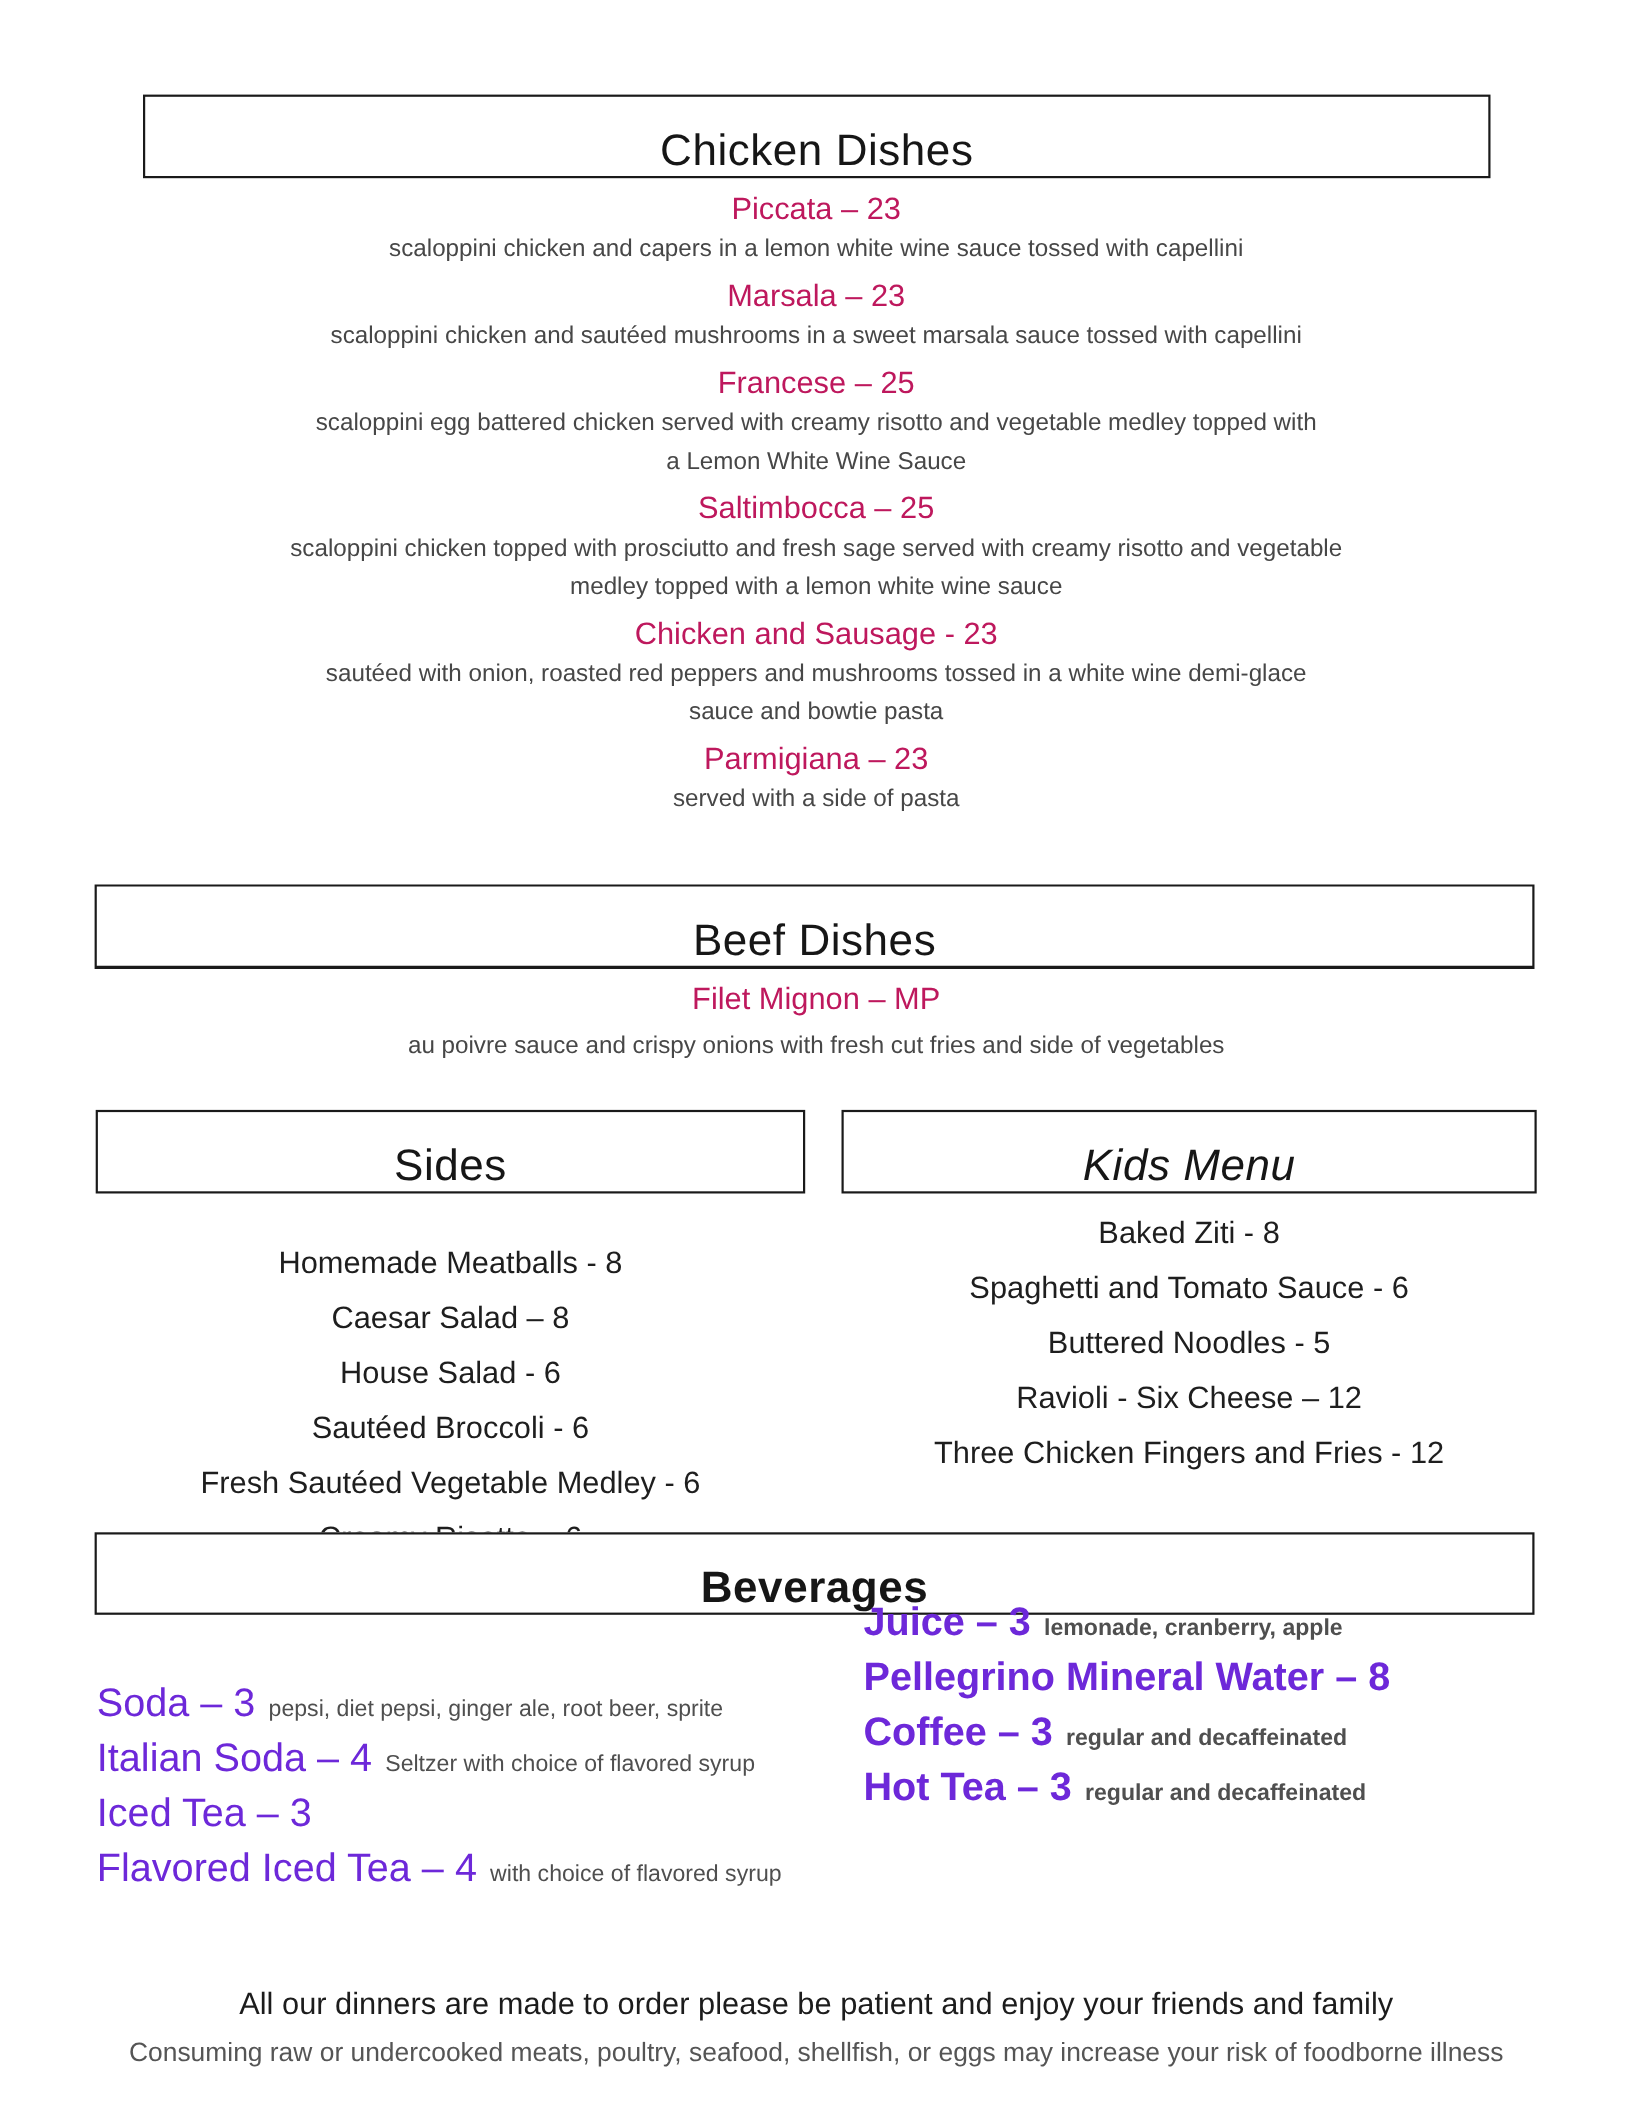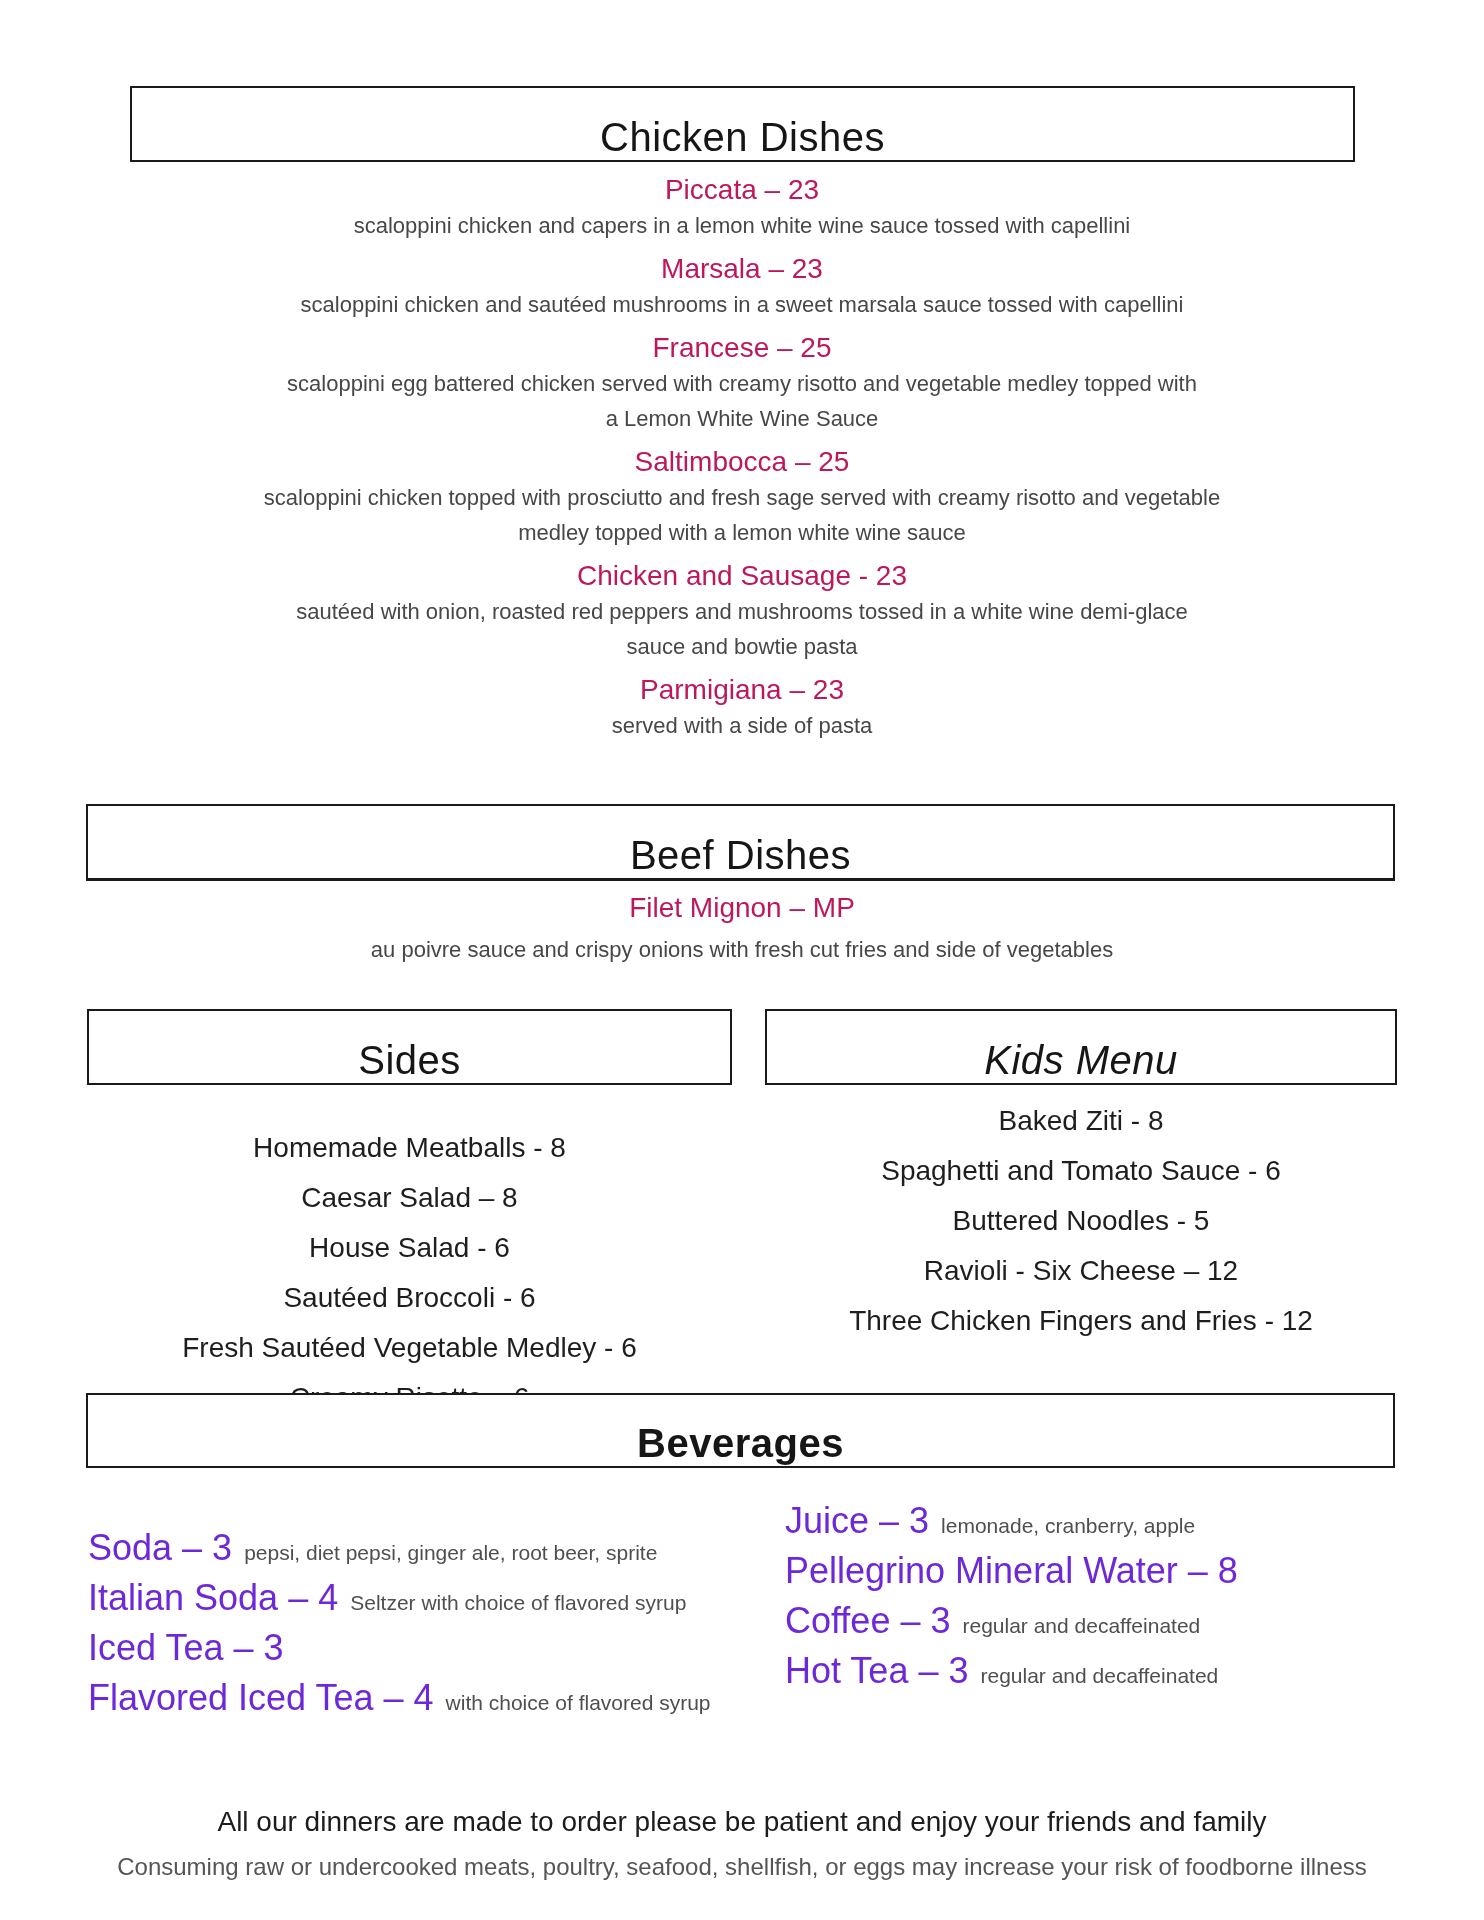--- a/index.html
+++ b/index.html
@@ -137,21 +137,21 @@
       <span class="bev-name">Italian Soda – 4</span><span class="bev-note">Seltzer with choice of flavored syrup</span>
     </div>
     <div class="bev-row">
       <span class="bev-name">Iced Tea – 3</span><span class="bev-note"></span>
     </div>
     <div class="bev-row">
       <span class="bev-name">Flavored Iced Tea – 4</span><span class="bev-note">with choice of flavored syrup</span>
     </div>
   </div>
 
-  <div class="bev-col" style="left:785px;top:1496px;width:612px;">
+  <div class="bev-col" style="left:785px;top:1449px;width:612px;font-weight:bold;">
     <div class="bev-row">
       <span class="bev-name">Juice – 3</span><span class="bev-note">lemonade, cranberry, apple</span>
     </div>
     <div class="bev-row">
       <span class="bev-name">Pellegrino Mineral Water – 8</span><span class="bev-note"></span>
     </div>
     <div class="bev-row">
       <span class="bev-name">Coffee – 3</span><span class="bev-note">regular and decaffeinated</span>
     </div>
     <div class="bev-row">

